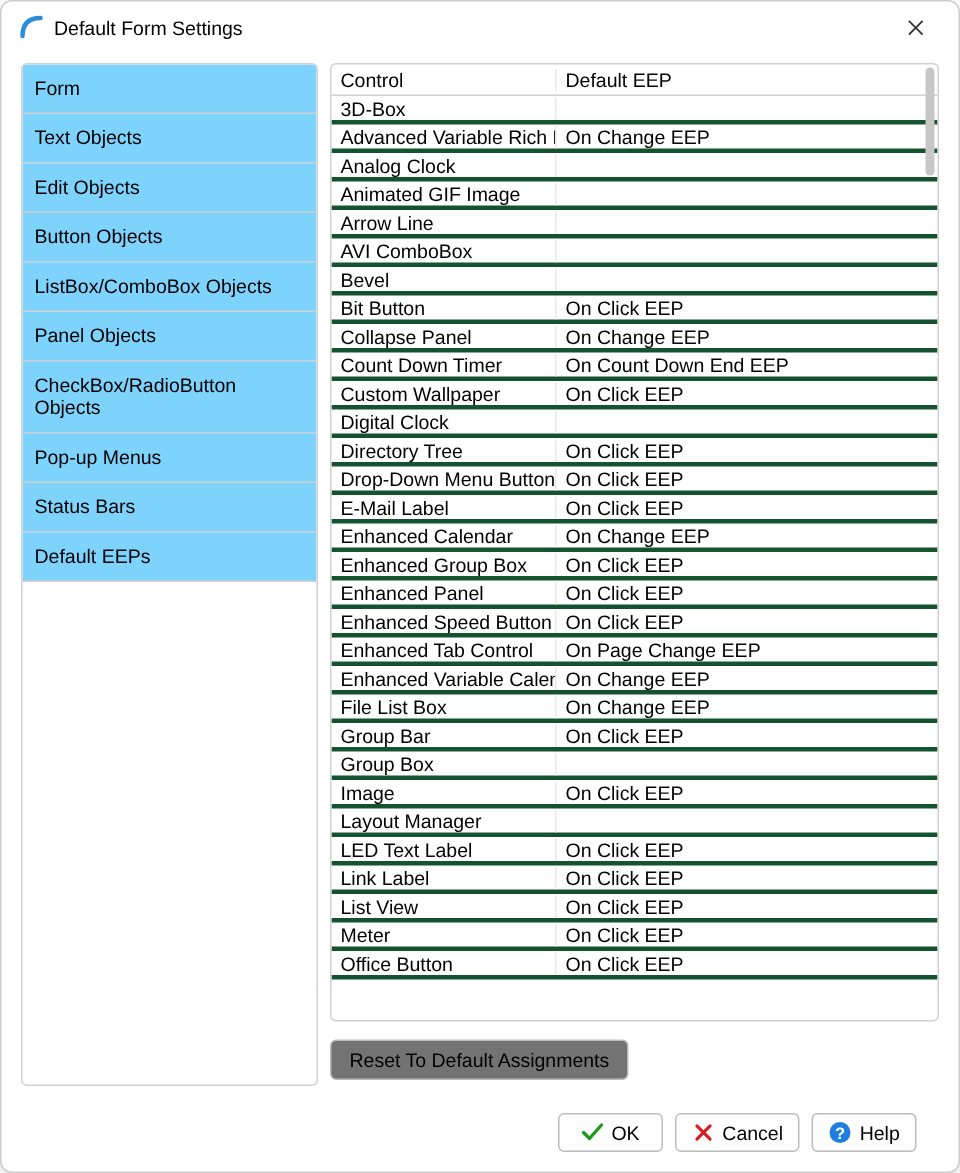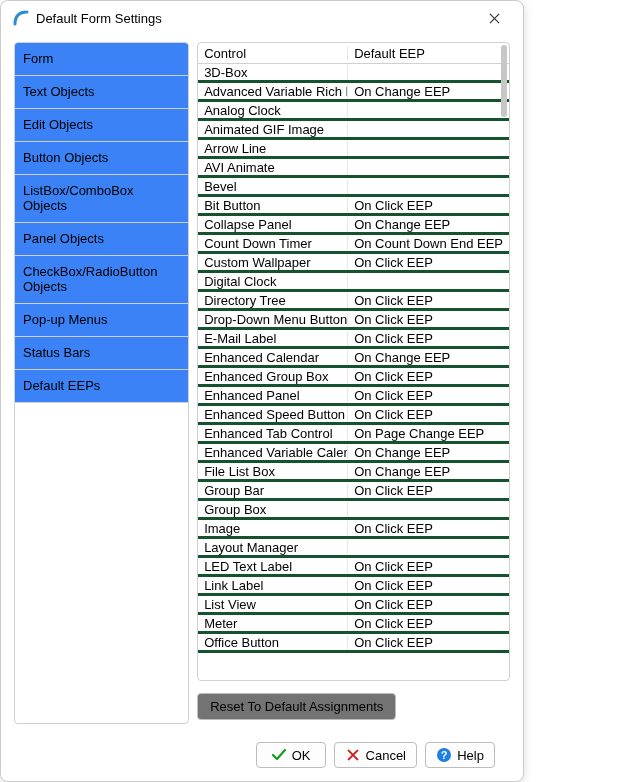--- a/index.html
+++ b/index.html
@@ -1,25 +1,25 @@
 <!DOCTYPE html>
 <html><head>
 <meta charset="utf-8">
 <style>
   * { box-sizing: border-box; }
   html, body { margin: 0; padding: 0; font-family: "Segoe UI", Tahoma, sans-serif; font-size: 13px; background: #fff; color: #000; }
-  .window { width: 524px; height: 782px; border: 1px solid #ccc; border-radius: 8px; display: flex; flex-direction: column; padding: 1px; background: #fff; box-shadow: 0 2px 10px rgba(0,0,0,0.15); }
+  .window { width: 640px; height: 782px; border: 1px solid #ccc; border-radius: 8px; display: flex; flex-direction: column; padding: 1px; background: #fff; box-shadow: 0 2px 10px rgba(0,0,0,0.15); }
   .titlebar { display: flex; align-items: center; height: 32px; padding: 0 10px; }
   .title-icon { width: 18px; height: 18px; margin-right: 6px; display: flex; align-items: center; justify-content: center; }
   .title-text { flex: 1; font-size: 13px; }
   .close-btn { width: 36px; height: 28px; display: flex; align-items: center; justify-content: center; border-radius: 4px; }
   .content { flex: 1; padding: 8px 12px 12px 12px; display: flex; flex-direction: column; overflow: hidden; }
   .main-row { flex: 1; display: flex; gap: 8px; min-height: 0; }
   .sidebar { width: 198px; border: 1px solid #d0d0d0; border-radius: 4px; overflow: hidden; align-content: start; }
-  .sidebar-item { padding: 8px 8px 9px 8px; border-bottom: 1px solid #d0d0d0; cursor: pointer; background: #3b82f6; font-size: 13px; }
+  .sidebar-item { padding: 8px 8px 9px 8px; border-bottom: 1px solid #d0d0d0; cursor: pointer; background: #7dd3fc; font-size: 13px; }
   .right-col { flex: 1; display: flex; flex-direction: column; min-height: 0; }
   .grid-wrap { flex: 1; border: 1px solid #d0d0d0; border-radius: 4px; position: relative; display: flex; min-height: 0; overflow: hidden;}
   .grid { flex: 1; overflow-y: auto; }
   .grid-row { display: flex; border-bottom: 3px solid #14532d; height: 19px; align-items: center; }
   .grid-cell { padding: 0 6px; white-space: nowrap; overflow: hidden; text-overflow: clip; font-size: 13px; }
   .col1 { width: 150px; border-right: 1px solid #e8e8e8; }
   .col2 { flex: 1; }
   .grid-header { font-weight: 400; border-bottom: 1px solid #d0d0d0; height: 21px; padding-top:1px;}
   .scroll-stub { position: absolute; right: 2px; top: 2px; width: 6px; height: 72px; background: #c7c7c7; border-radius: 3px; }
   .reset-row { padding: 12px 0 4px 0; }
@@ -84,21 +84,21 @@
               </div>
               <div class="grid-row">
                 <div class="grid-cell col1">Animated GIF Image</div>
                 <div class="grid-cell col2"></div>
               </div>
               <div class="grid-row">
                 <div class="grid-cell col1">Arrow Line</div>
                 <div class="grid-cell col2"></div>
               </div>
               <div class="grid-row">
-                <div class="grid-cell col1">AVI Animate</div>
+                <div class="grid-cell col1">AVI ComboBox</div>
                 <div class="grid-cell col2"></div>
               </div>
               <div class="grid-row">
                 <div class="grid-cell col1">Bevel</div>
                 <div class="grid-cell col2"></div>
               </div>
               <div class="grid-row">
                 <div class="grid-cell col1">Bit Button</div>
                 <div class="grid-cell col2">On Click EEP</div>
               </div>

